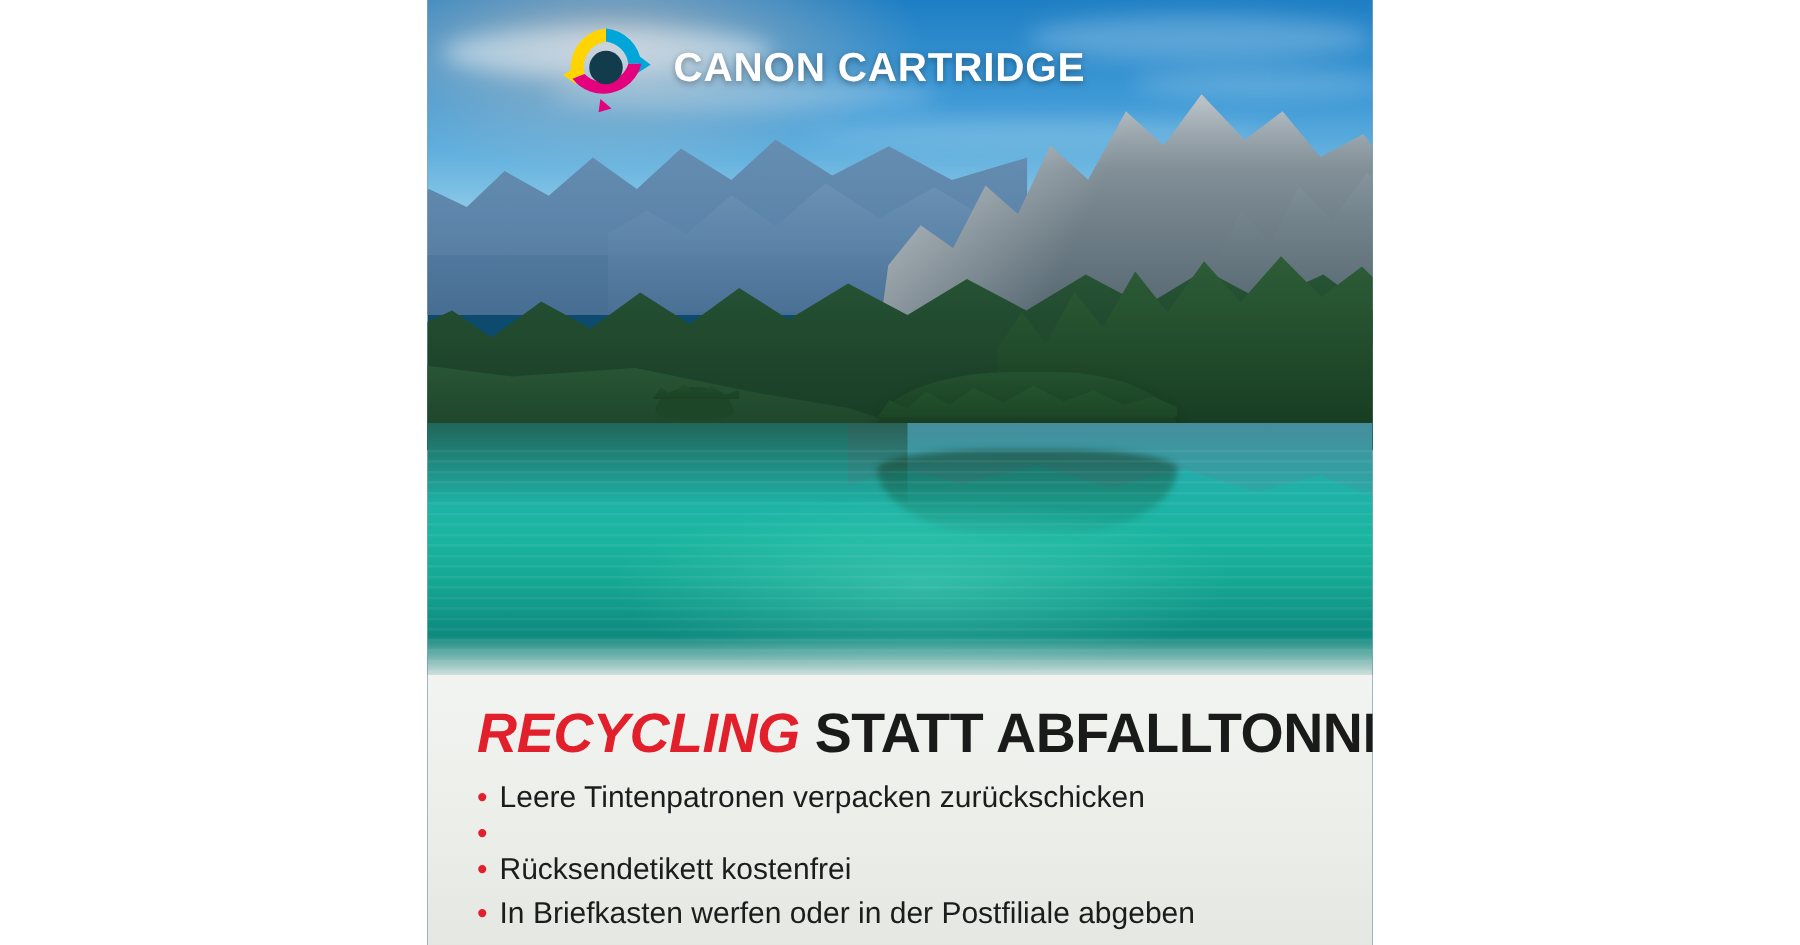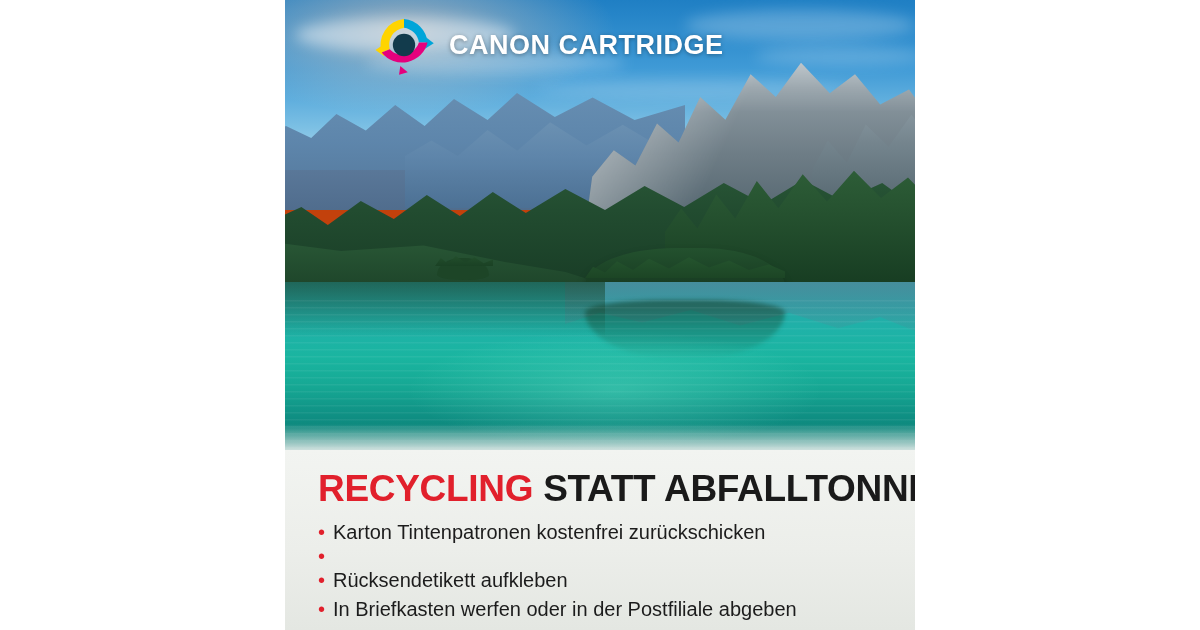--- a/index.html
+++ b/index.html
@@ -22,21 +22,21 @@
   }
 
   
   .card {
     position: absolute;
     left: 285px;
     top: 0;
     width: 630px;
     height: 630px;
     overflow: hidden;
-    background: #c2410c;
+    background: #0c4a6e;
   }
 
   
   .photo {
     position: absolute;
     left: 0;
     top: 0;
     width: 630px;
     height: 450px;
     overflow: hidden;
@@ -264,21 +264,21 @@
   .headline {
     position: absolute;
     left: 33px;
     top: 20px;
     font-size: 37px;
     font-weight: bold;
     letter-spacing: -0.3px;
     line-height: 1;
     white-space: nowrap;
   }
-  .headline .hl-accent { color: #e1202c; }
+  .headline .hl-accent { color: #e1202c; font-style: italic; }
   .headline .hl-rest { color: #1a1a1a; }
 
   .bullets {
     position: absolute;
     left: 33px;
     top: 68px;
     margin: 0;
     padding: 0;
     list-style: none;
   }
@@ -359,28 +359,28 @@
     </div>
 
     <div class="panel">
       <div class="headline">
         <span class="hl-accent">RECYCLING</span><span class="hl-rest"> STATT ABFALLTONNE</span>
       </div>
 
       <ul class="bullets">
         <li>
           <span class="bullet-dot">•</span>
-          <span>Karton Tintenpatronen kostenfrei zurückschicken</span>
+          <span>Leere Tintenpatronen verpacken zurückschicken</span>
         </li>
         <li>
           <span class="bullet-dot">•</span>
         </li>
         <li>
           <span class="bullet-dot">•</span>
-          <span>Rücksendetikett aufkleben</span>
+          <span>Rücksendetikett kostenfrei</span>
         </li>
         <li>
           <span class="bullet-dot">•</span>
           <span>In Briefkasten werfen oder in der Postfiliale abgeben</span>
         </li>
       </ul>
     </div>
 
   </div>
 </div>

